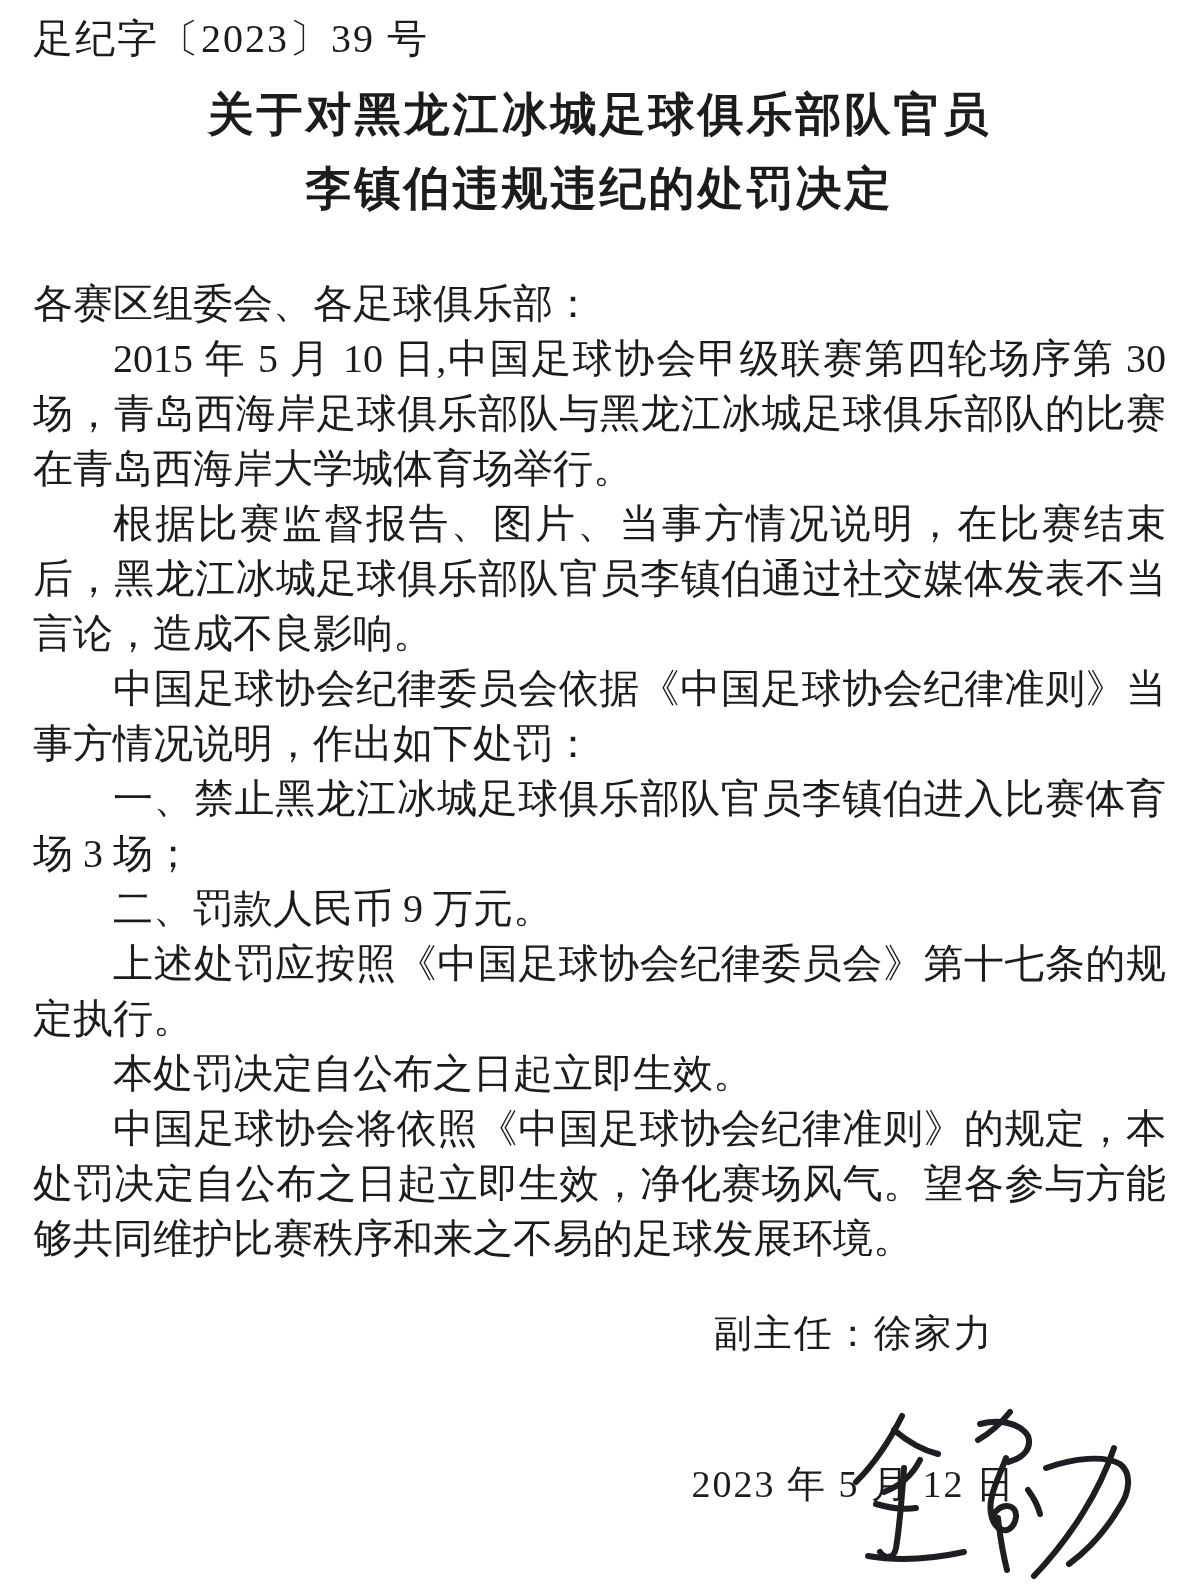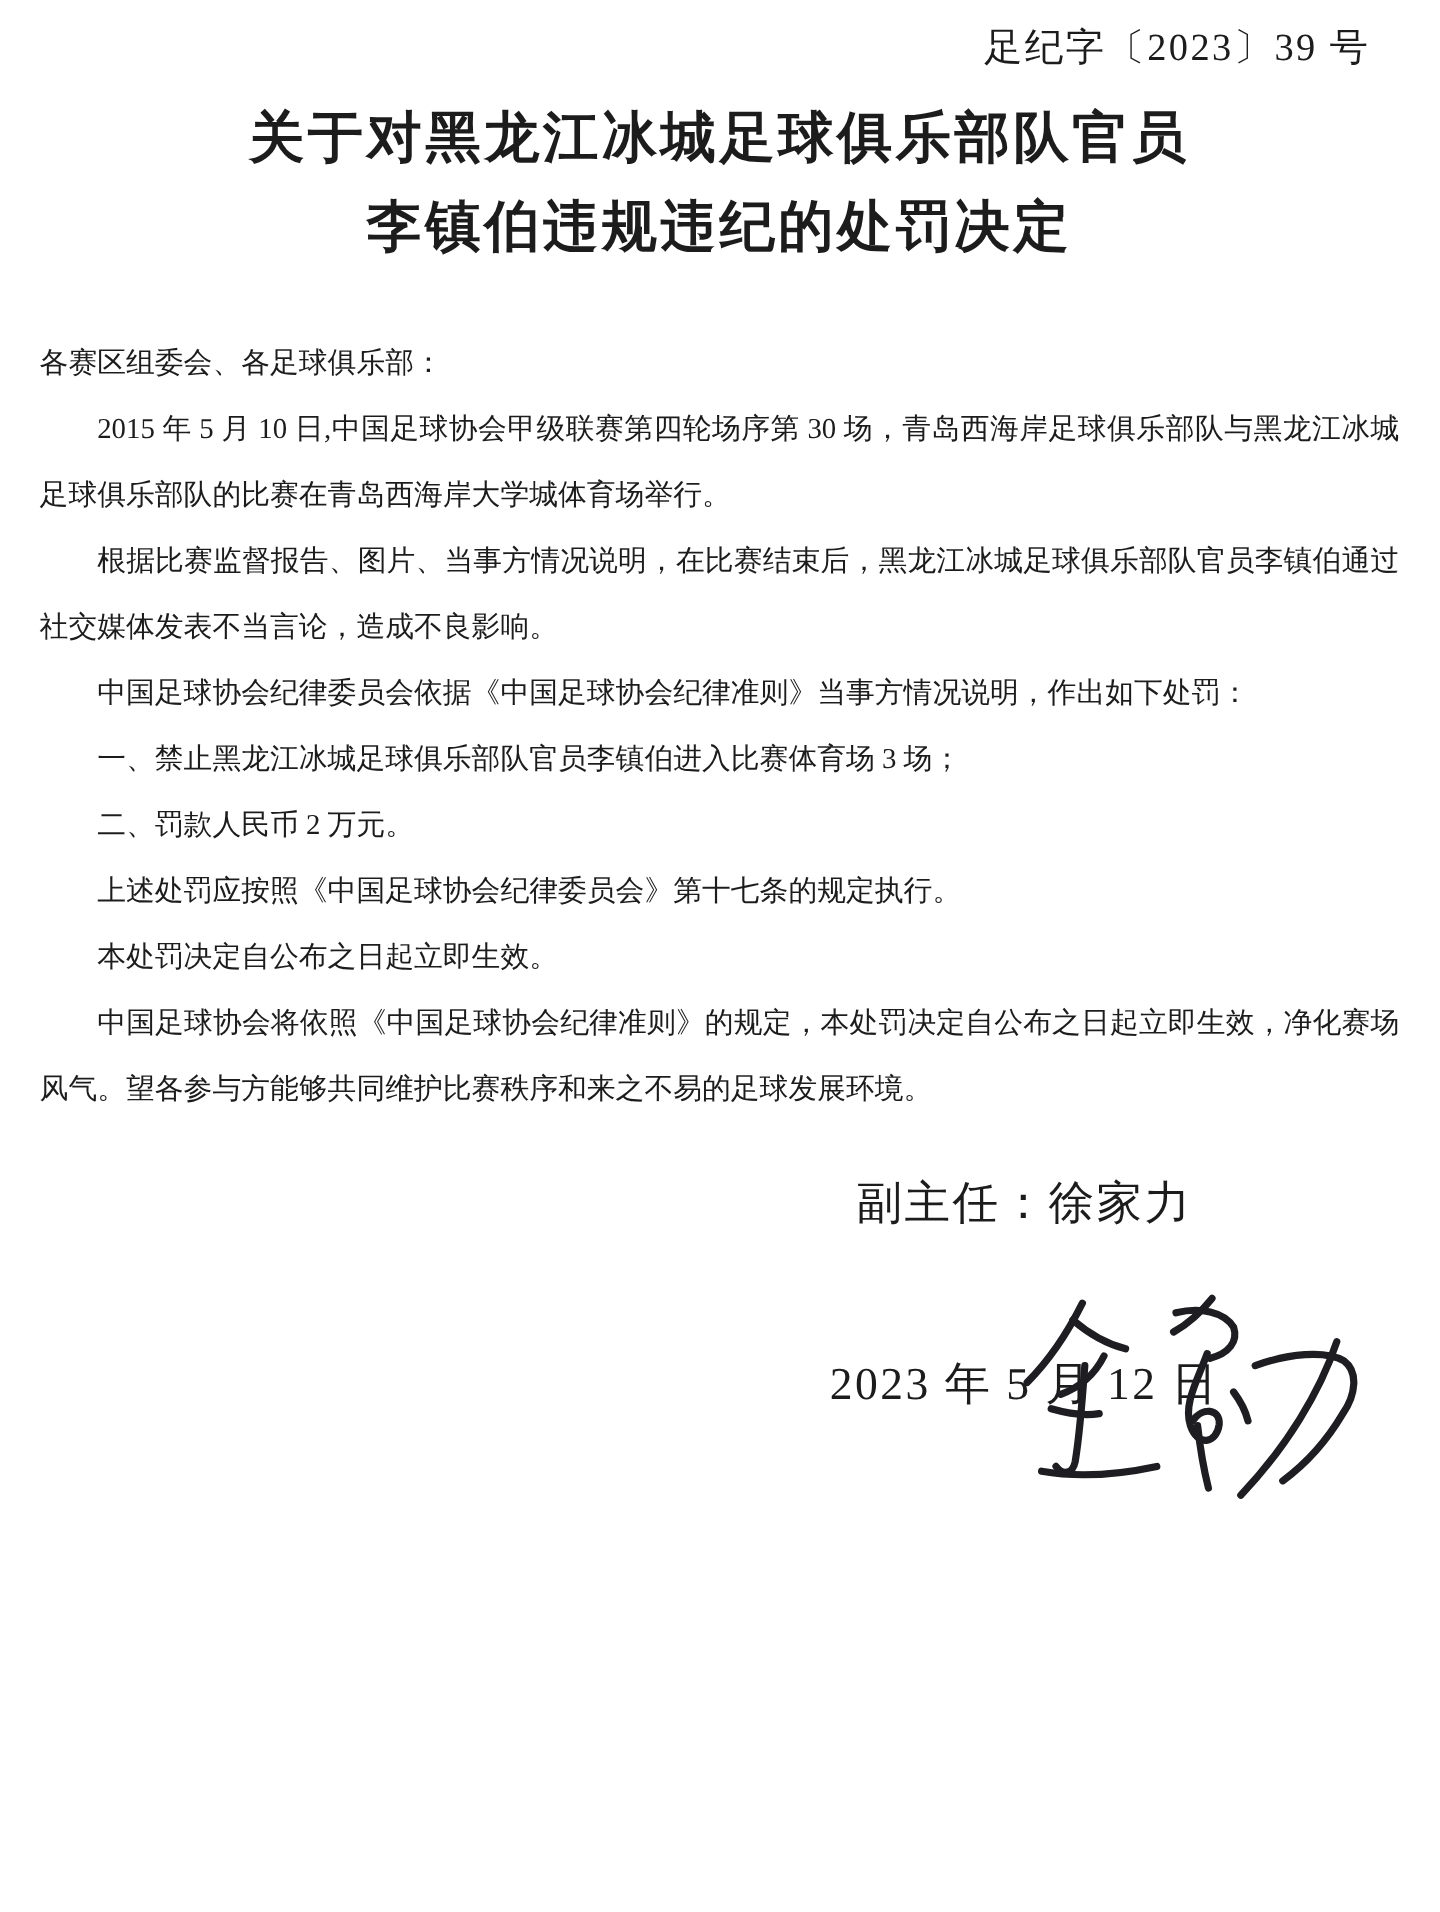--- a/index.html
+++ b/index.html
@@ -13,41 +13,41 @@
     height: 1593px;
     margin: 0 auto;
     background: #ffffff;
     color: #1c1c1c;
     font-family: "Liberation Serif", "DejaVu Serif", serif;
     box-sizing: border-box;
     padding: 16px 34px 0 33px;
     overflow: hidden;
   }
   .doc-number {
-    text-align: right;
-    font-size: 32px;
+    text-align: left;
+    font-size: 40px;
     line-height: 46px;
     letter-spacing: 2px;
     padding-right: 24px;
     white-space: nowrap;
   }
   .title {
     margin: 16px 0 0 0;
     text-align: center;
     font-size: 46px;
     line-height: 74px;
     font-weight: 900;
     letter-spacing: 3px;
   }
   .title .title-line {
     display: block;
   }
   .doc-body {
     margin-top: 50px;
-    font-size: 24px;
+    font-size: 40px;
     line-height: 55px;
     text-align: justify;
     text-justify: inter-character;
   }
   .doc-body p {
     margin: 0;
   }
   .doc-body p.para {
     text-indent: 2em;
   }
@@ -95,21 +95,21 @@
     <span class="title-line">关于对黑龙江冰城足球俱乐部队官员</span>
     <span class="title-line">李镇伯违规违纪的处罚决定</span>
   </h1>
 
   <div class="doc-body">
     <p class="salutation">各赛区组委会、各足球俱乐部：</p>
     <p class="para">2015 年 5 月 10 日,中国足球协会甲级联赛第四轮场序第 30 场，青岛西海岸足球俱乐部队与黑龙江冰城足球俱乐部队的比赛在青岛西海岸大学城体育场举行。</p>
     <p class="para">根据比赛监督报告、图片、当事方情况说明，在比赛结束后，黑龙江冰城足球俱乐部队官员李镇伯通过社交媒体发表不当言论，造成不良影响。</p>
     <p class="para">中国足球协会纪律委员会依据《中国足球协会纪律准则》当事方情况说明，作出如下处罚：</p>
     <p class="para">一、禁止黑龙江冰城足球俱乐部队官员李镇伯进入比赛体育场 3 场；</p>
-    <p class="para">二、罚款人民币 2 万元。</p>
+    <p class="para">二、罚款人民币 9 万元。</p>
     <p class="para">上述处罚应按照《中国足球协会纪律委员会》第十七条的规定执行。</p>
     <p class="para">本处罚决定自公布之日起立即生效。</p>
     <p class="para">中国足球协会将依照《中国足球协会纪律准则》的规定，本处罚决定自公布之日起立即生效，净化赛场风气。望各参与方能够共同维护比赛秩序和来之不易的足球发展环境。</p>
   </div>
 
   <div class="signature-block">
     <div class="signer-line">副主任：徐家力</div>
 
     <svg class="handwritten-signature" viewBox="0 0 300 175" xmlns="http://www.w3.org/2000/svg" aria-hidden="true">
 

